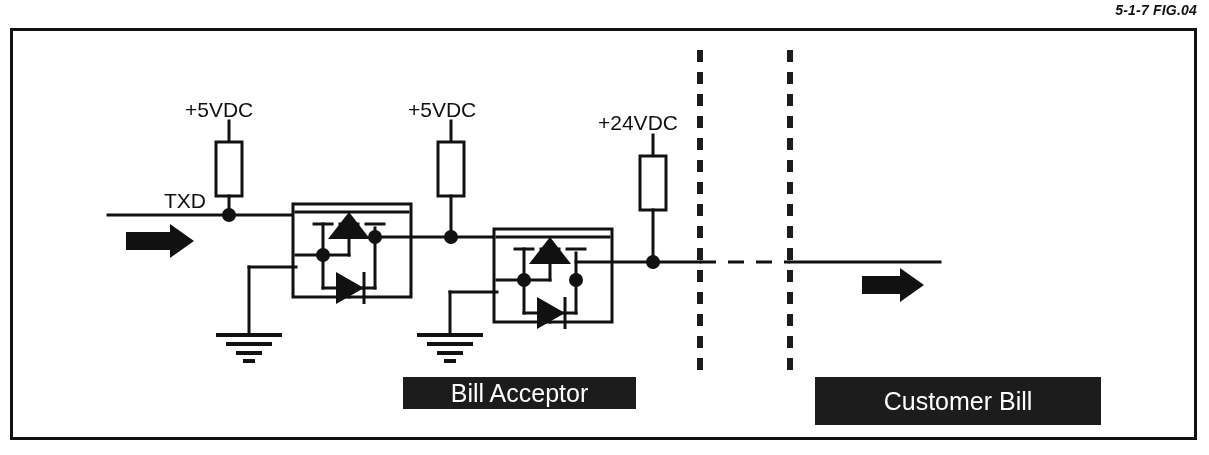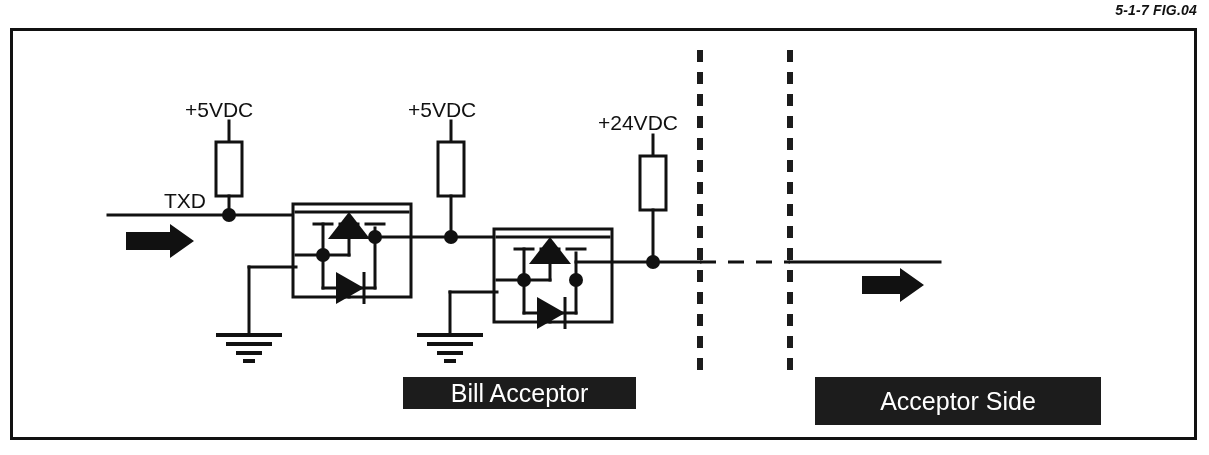--- a/index.html
+++ b/index.html
@@ -218,15 +218,15 @@
 
   <div class="label-text" id="lbl-vdc-2">+5VDC</div>
 
   <div class="label-text" id="lbl-vdc-3">+24VDC</div>
 
   <div class="label-text" id="lbl-txd">TXD</div>
 
 
   <div class="black-box" id="box-bill-acceptor">Bill Acceptor</div>
 
-  <div class="black-box" id="box-customer-side">Acceptor Side</div>
+  <div class="black-box" id="box-customer-side">Customer Bill</div>
 
 </div>
 
 </body></html>

